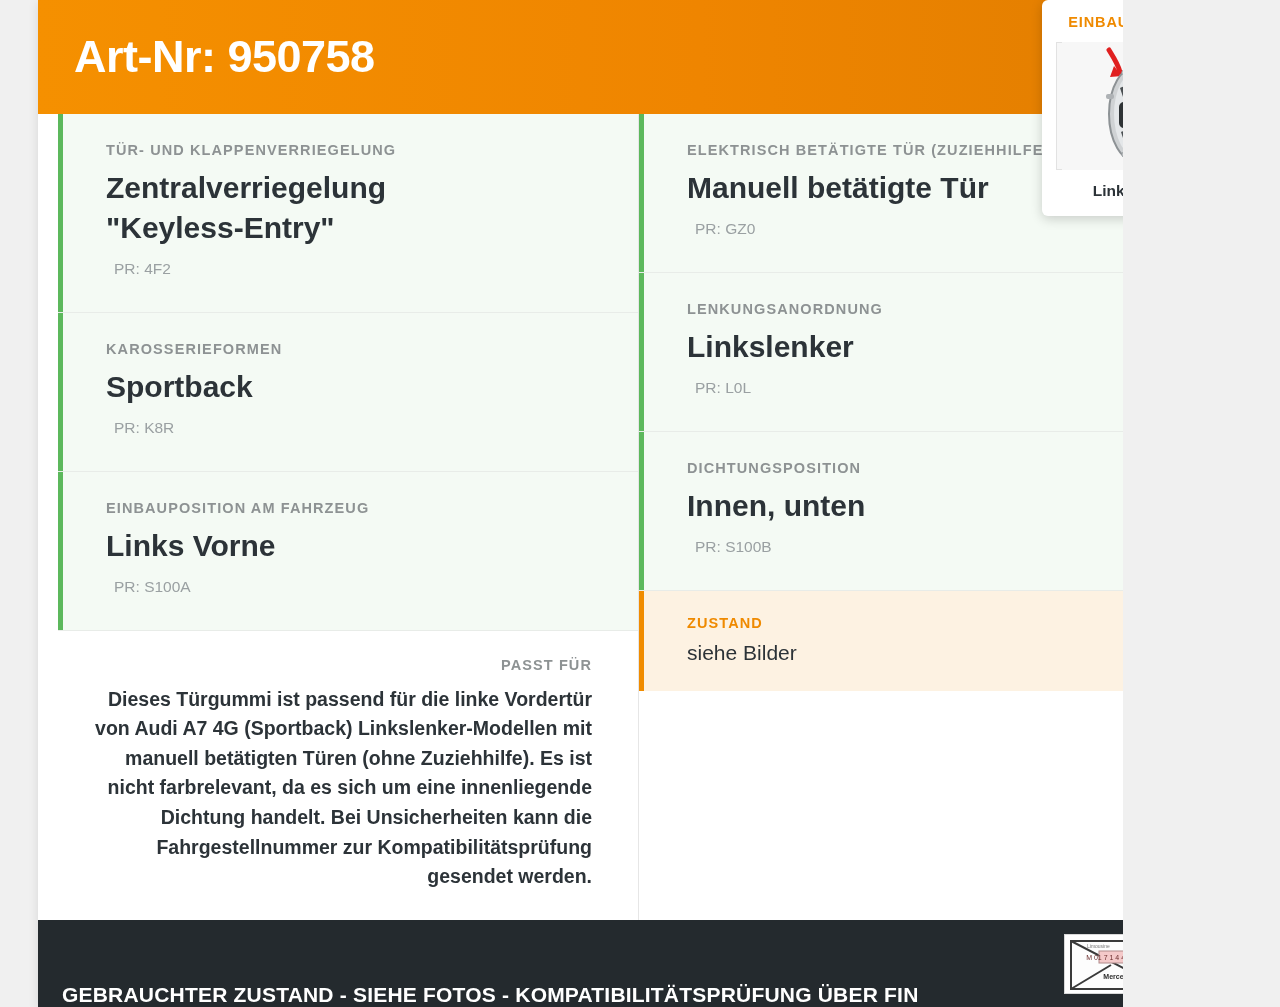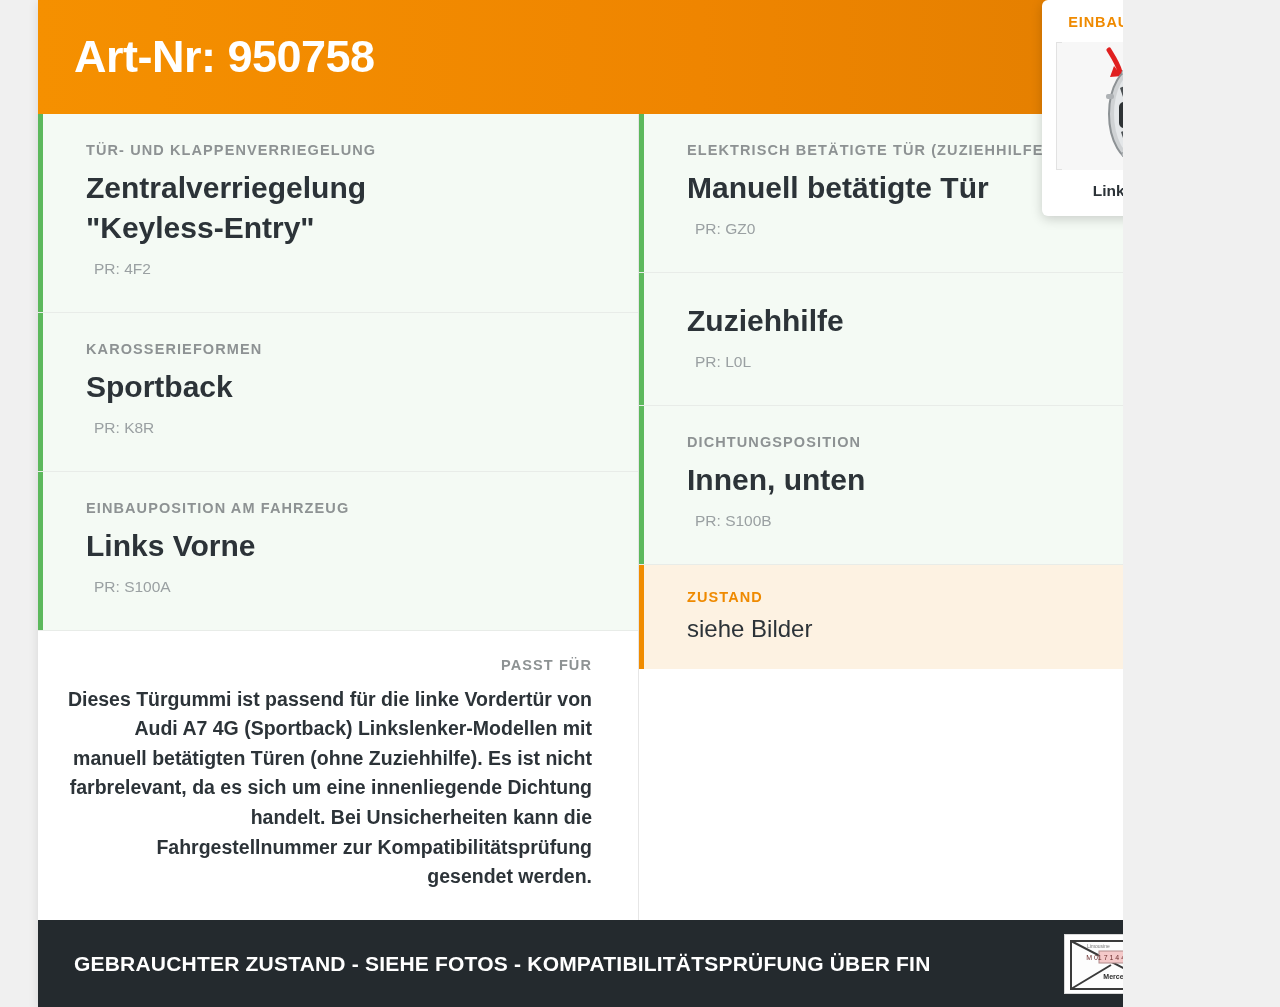--- a/index.html
+++ b/index.html
@@ -41,21 +41,21 @@
   }
   
   .body {
     display: flex;
     height: 806px;
   }
   .col {
     width: 601px;
     position: relative;
   }
-  .col-left { border-right: 1px solid #e6e6e6; }
+  .col-left { border-right: 1px solid #e6e6e6; padding-left: 20px; }
 
   .spec {
     position: relative;
     padding: 28px 46px 26px 48px;
     border-bottom: 1px solid #e8ece8;
     background: #f4faf4;
   }
   .spec::before {
     content: "";
     position: absolute;
@@ -124,35 +124,35 @@
   }
   .zustand-label {
     font-size: 14.5px;
     font-weight: bold;
     letter-spacing: 1.1px;
     text-transform: uppercase;
     color: #ef8a00;
     margin: 0 0 10px 0;
   }
   .zustand-value {
-    font-size: 24px;
+    font-size: 21px;
     color: #2c3338;
     margin: 0;
   }
   .spacer-fill { background: #ffffff; flex: 1; }
 
   
   .footer {
     position: absolute;
     left: 0; right: 0; bottom: 0;
     height: 87px;
     background: #242a2e;
     display: flex;
-    align-items: center;
-    padding: 0 36px;
+    align-items: flex-end;
+    padding: 0 24px;
   }
   .footer-text {
     color: #ffffff;
     font-size: 21px;
     font-weight: bold;
     letter-spacing: 0.2px;
     margin: 0;
   }
   .footer-logo {
     position: absolute;
@@ -244,21 +244,22 @@
 
       <div class="col col-right">
 
         <div class="spec">
           <p class="spec-label">ELEKTRISCH BETÄTIGTE TÜR (ZUZIEHHILFE)</p>
           <p class="spec-value">Manuell betätigte Tür</p>
           <p class="spec-pr">PR: GZ0</p>
         </div>
 
         <div class="spec">
-          <p class="spec-value">Zuziehhilfe</p>
+          <p class="spec-label">LENKUNGSANORDNUNG</p>
+          <p class="spec-value">Linkslenker</p>
           <p class="spec-pr">PR: L0L</p>
         </div>
 
         <div class="spec">
           <p class="spec-label">DICHTUNGSPOSITION</p>
           <p class="spec-value">Innen, unten</p>
           <p class="spec-pr">PR: S100B</p>
         </div>
 
         <div class="zustand">

